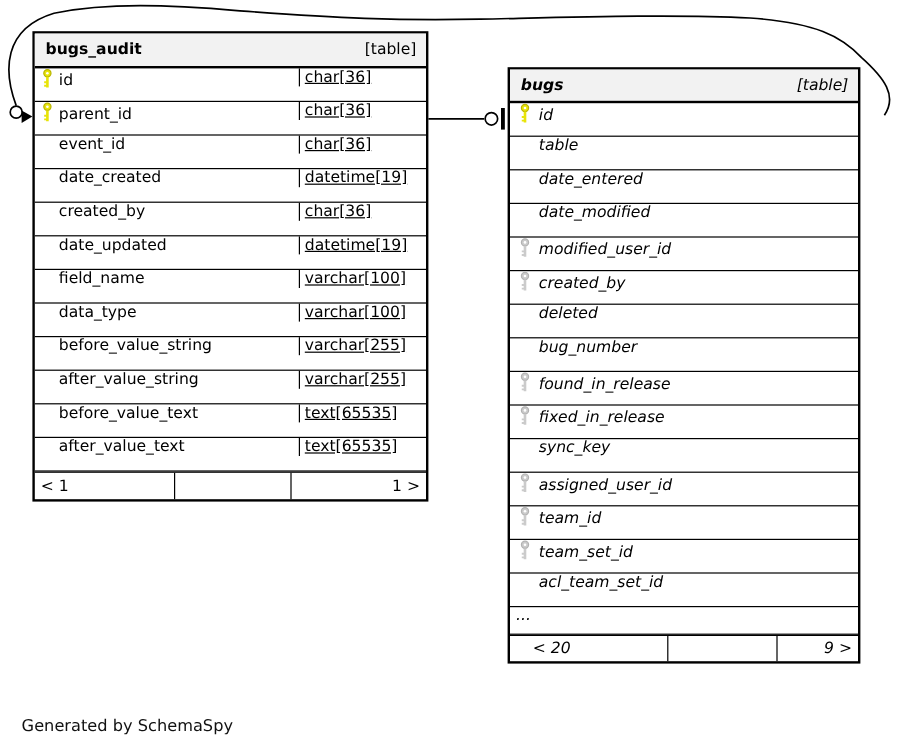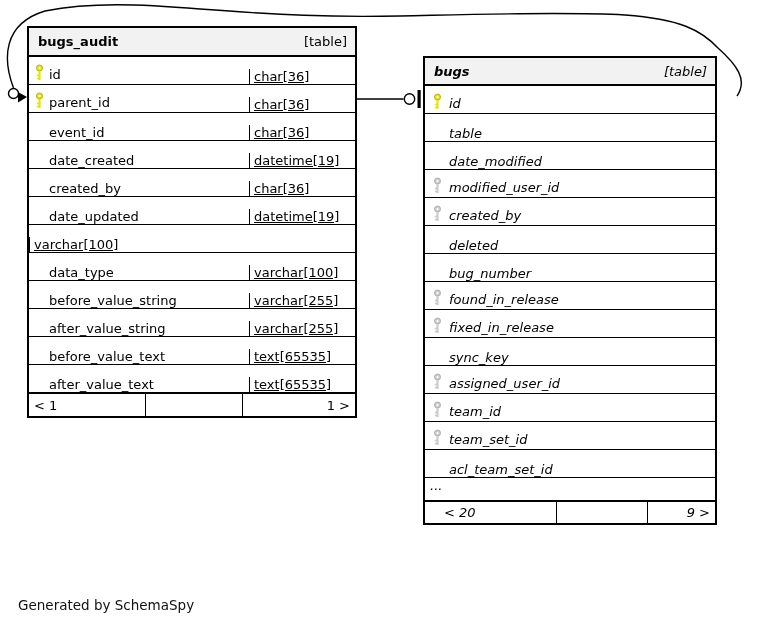--- a/index.html
+++ b/index.html
@@ -21,21 +21,21 @@
     border-bottom:2px solid #000;
     padding:0 8px 0 9px;
     font-size:13px;
     gap:11px;
   }
   .t0 .thead{height:27px;}
   .t1 .thead{height:26px;}
   .tname{font-weight:bold;}
   .tkind{font-weight:normal;}
   .trow{
-    display:flex;align-items:flex-end;
+    display:flex;align-items:flex-start;
     height:28px;
     border-bottom:1px solid #000;
     font-size:13px;
     box-sizing:border-box;
   }
   .namecell{
     display:flex;align-items:center;
     flex:1 1 auto;
     min-width:0;
   }
@@ -163,20 +163,24 @@
         <div class="typecell">char[36]</div>
       </div>
       <div class="trow">
         <div class="namecell">
           <span class="iconslot"></span>
           <span>date_updated</span>
         </div>
         <div class="typecell">datetime[19]</div>
       </div>
       <div class="trow">
+        <div class="namecell">
+          <span class="iconslot"></span>
+          <span>field_name</span>
+        </div>
         <div class="typecell">varchar[100]</div>
       </div>
       <div class="trow">
         <div class="namecell">
           <span class="iconslot"></span>
           <span>data_type</span>
         </div>
         <div class="typecell">varchar[100]</div>
       </div>
       <div class="trow">
@@ -232,20 +236,26 @@
                 <line x1="4.3" y1="14.5" x2="1.8" y2="14.5" stroke="#e8e409" stroke-width="1.6"></line>
               </svg></span>
           </span>
           <span>id</span>
         </div>
       </div>
       <div class="trow">
         <div class="namecell">
           <span class="iconslot"></span>
           <span>table</span>
+        </div>
+      </div>
+      <div class="trow">
+        <div class="namecell">
+          <span class="iconslot"></span>
+          <span>date_entered</span>
         </div>
       </div>
       <div class="trow">
         <div class="namecell">
           <span class="iconslot"></span>
           <span>date_modified</span>
         </div>
       </div>
       <div class="trow">
         <div class="namecell">

